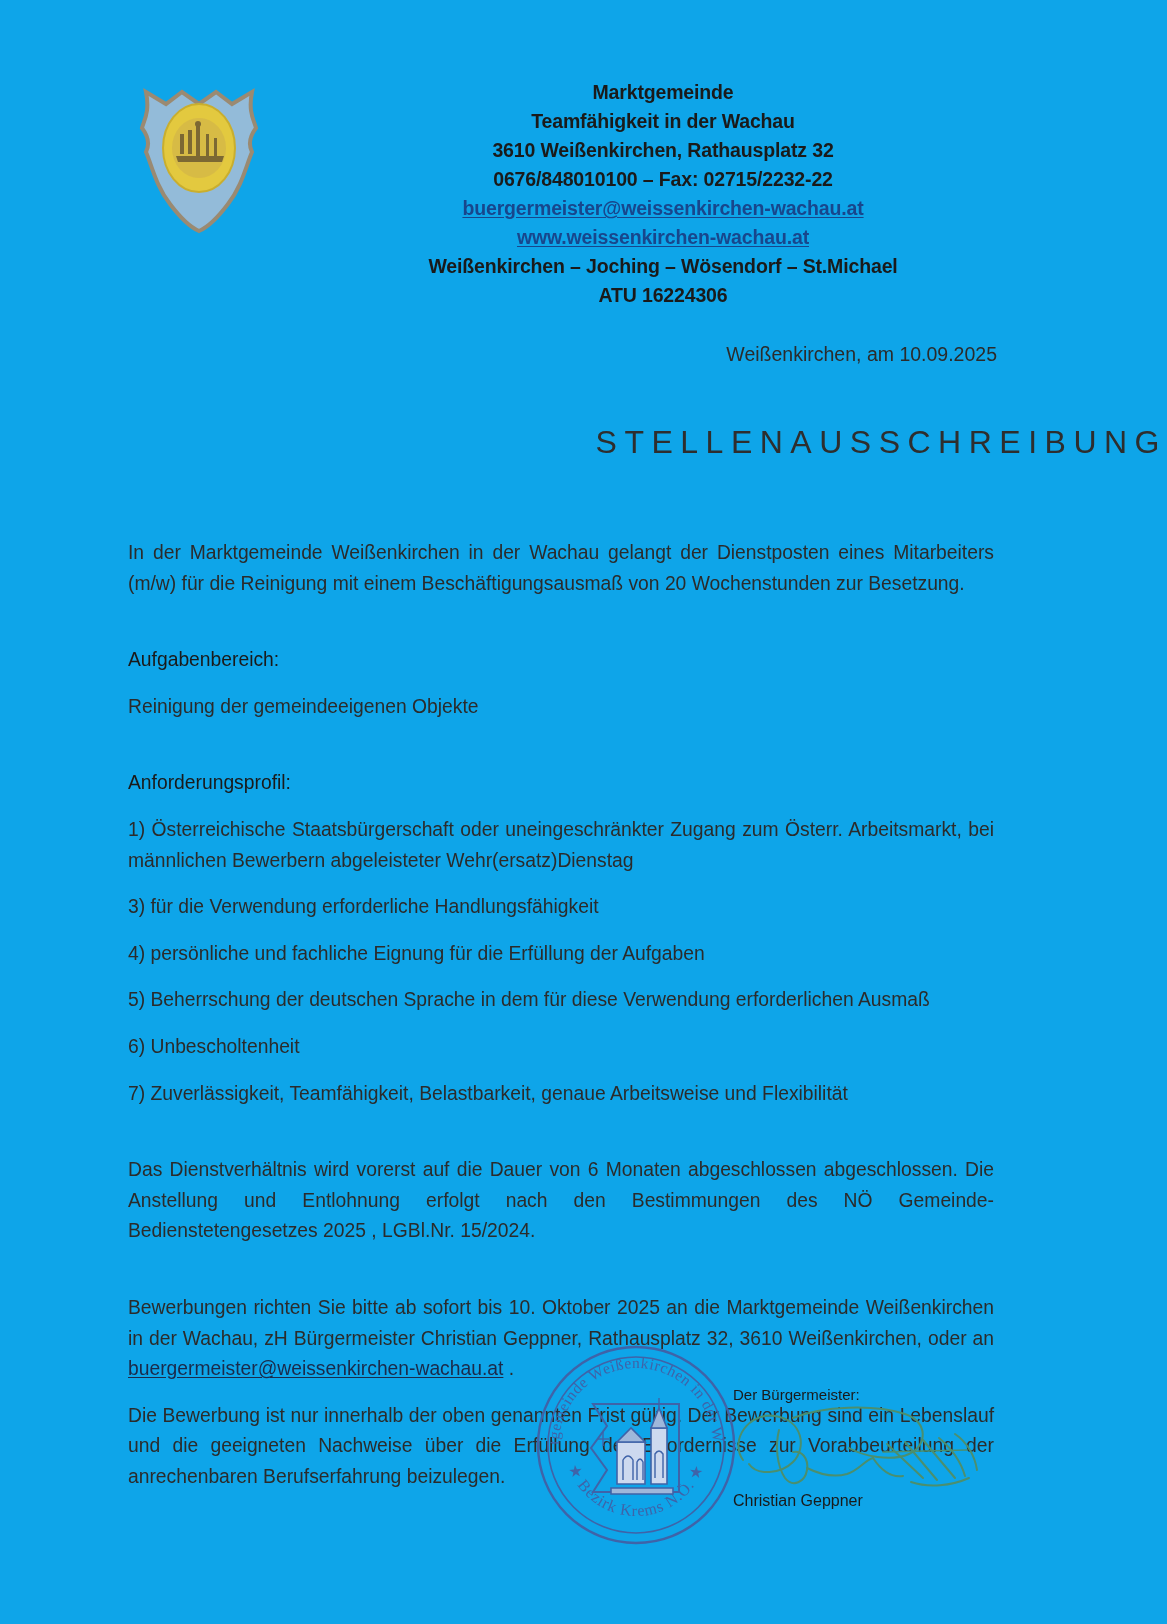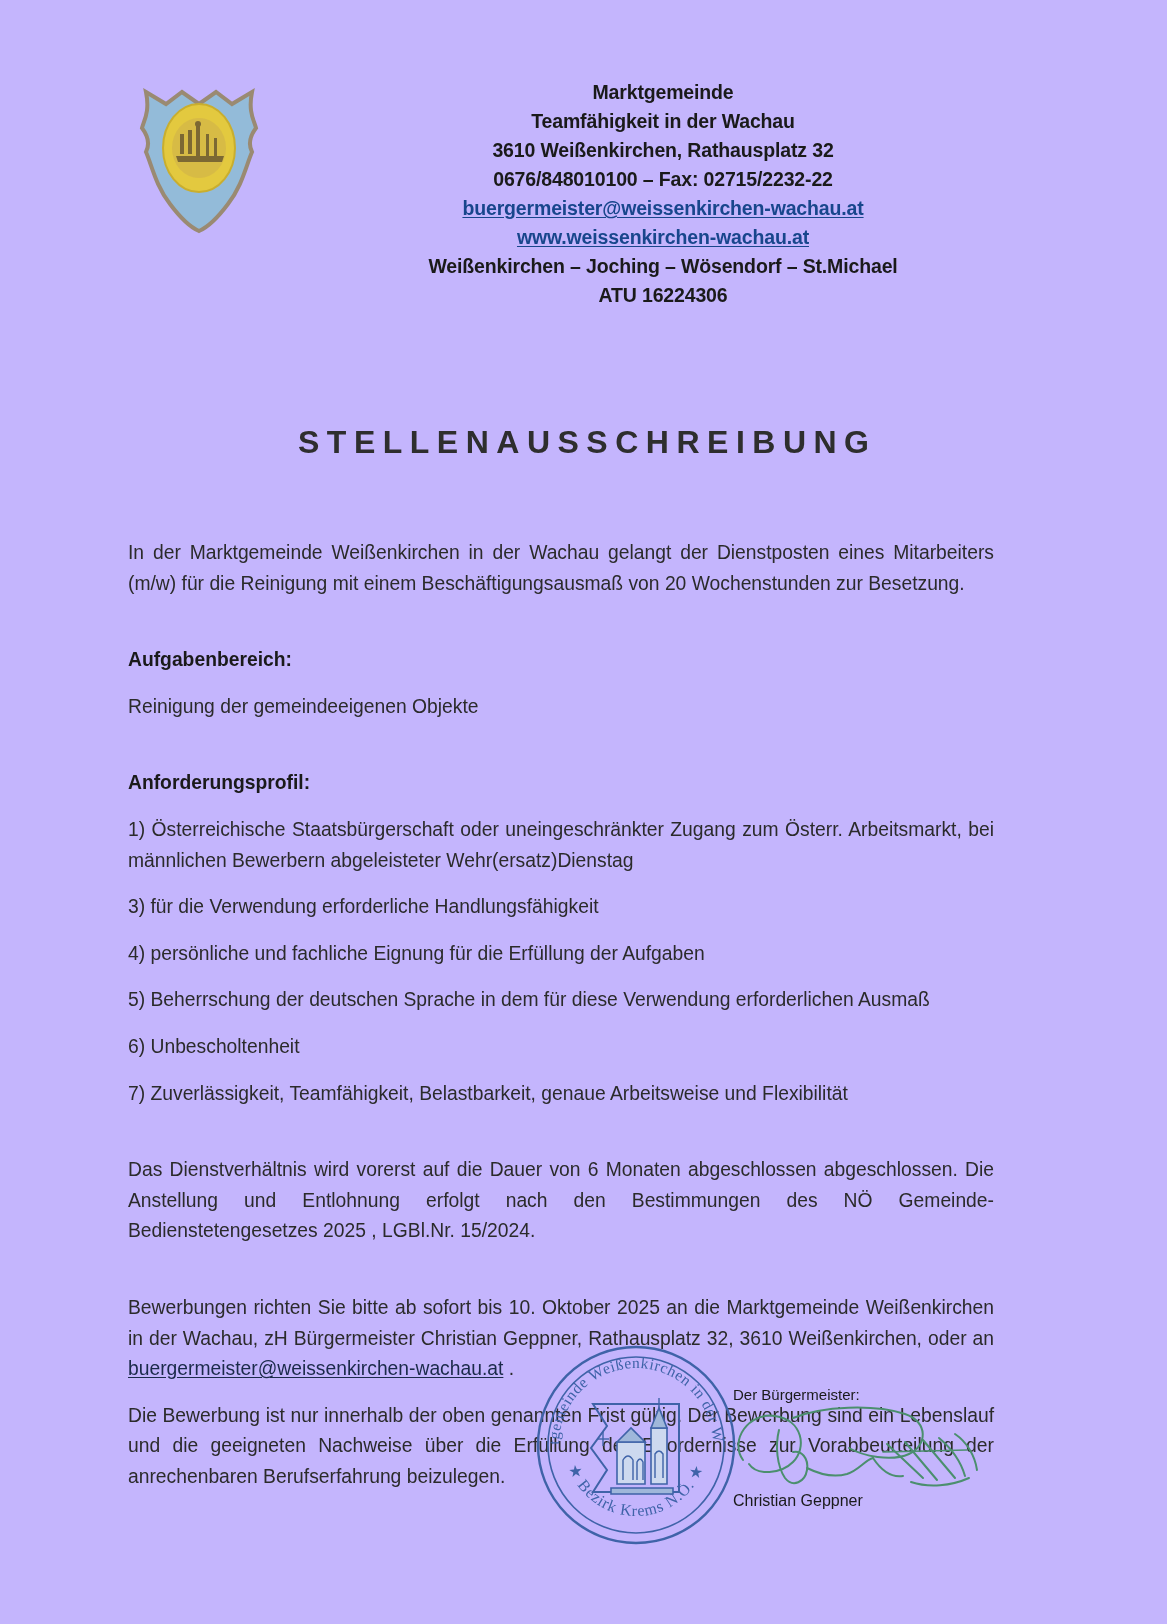--- a/index.html
+++ b/index.html
@@ -12,21 +12,21 @@
     height: 1624px;
     position: relative;
     font-family: "Liberation Sans", sans-serif;
     color: #231f20;
     overflow: hidden;
   }
 
   .page {
     position: absolute;
     inset: 0;
-    background: #c4b5fd;
+    background: #0ea5e9;
   }
 
   
   .header {
     position: absolute;
     left: 0;
     top: 78px;
     width: 1167px;
     height: 230px;
   }
@@ -71,23 +71,23 @@
     font-size: 19.5px;
     color: #2b2b2b;
   }
 
   
   .doc-title {
     position: absolute;
     left: 0;
     top: 424px;
     width: 1167px;
-    text-align: center;
+    text-align: right;
     font-size: 32px;
-    font-weight: bold;
+    font-weight: normal;
     letter-spacing: 7.5px;
     color: #2e2e2e;
     text-indent: 7.5px;
   }
 
   
   .body-wrap {
     position: absolute;
     left: 128px;
     top: 522px;
@@ -97,21 +97,21 @@
     color: #2b2b2b;
   }
   .para {
     margin: 16px 0 0 0;
     text-align: justify;
     text-justify: inter-word;
   }
   .para.left { text-align: left; }
   .spacer { height: 30px; }
   .bold-head {
-    font-weight: bold;
+    font-weight: normal;
     color: #1a1a1a;
   }
   .inline-link {
     color: #1b2a4a;
     text-decoration: underline;
     text-underline-offset: 2px;
   }
 
   
   .sig-area {
@@ -196,20 +196,21 @@
       <div class="line">Teamfähigkeit in der Wachau</div>
       <div class="line">3610 Weißenkirchen, Rathausplatz 32</div>
       <div class="line">0676/848010100 – Fax: 02715/2232-22</div>
       <div class="line"><a class="header-link" href="#">buergermeister@weissenkirchen-wachau.at</a></div>
       <div class="line"><a class="header-link" href="#">www.weissenkirchen-wachau.at</a></div>
       <div class="line">Weißenkirchen – Joching – Wösendorf – St.Michael</div>
       <div class="line">ATU 16224306</div>
     </div>
   </div>
 
+  <div class="date-line">Weißenkirchen, am 10.09.2025</div>
 
   <div class="doc-title">STELLENAUSSCHREIBUNG</div>
 
   <div class="body-wrap">
 
     <p class="para">In der Marktgemeinde Weißenkirchen in der Wachau gelangt der Dienstposten eines Mitarbeiters (m/w) für die Reinigung mit einem Beschäftigungsausmaß von 20 Wochenstunden zur Besetzung.</p>
 
     <div class="spacer"></div>
 
     <p class="para left bold-head">Aufgabenbereich:</p>

